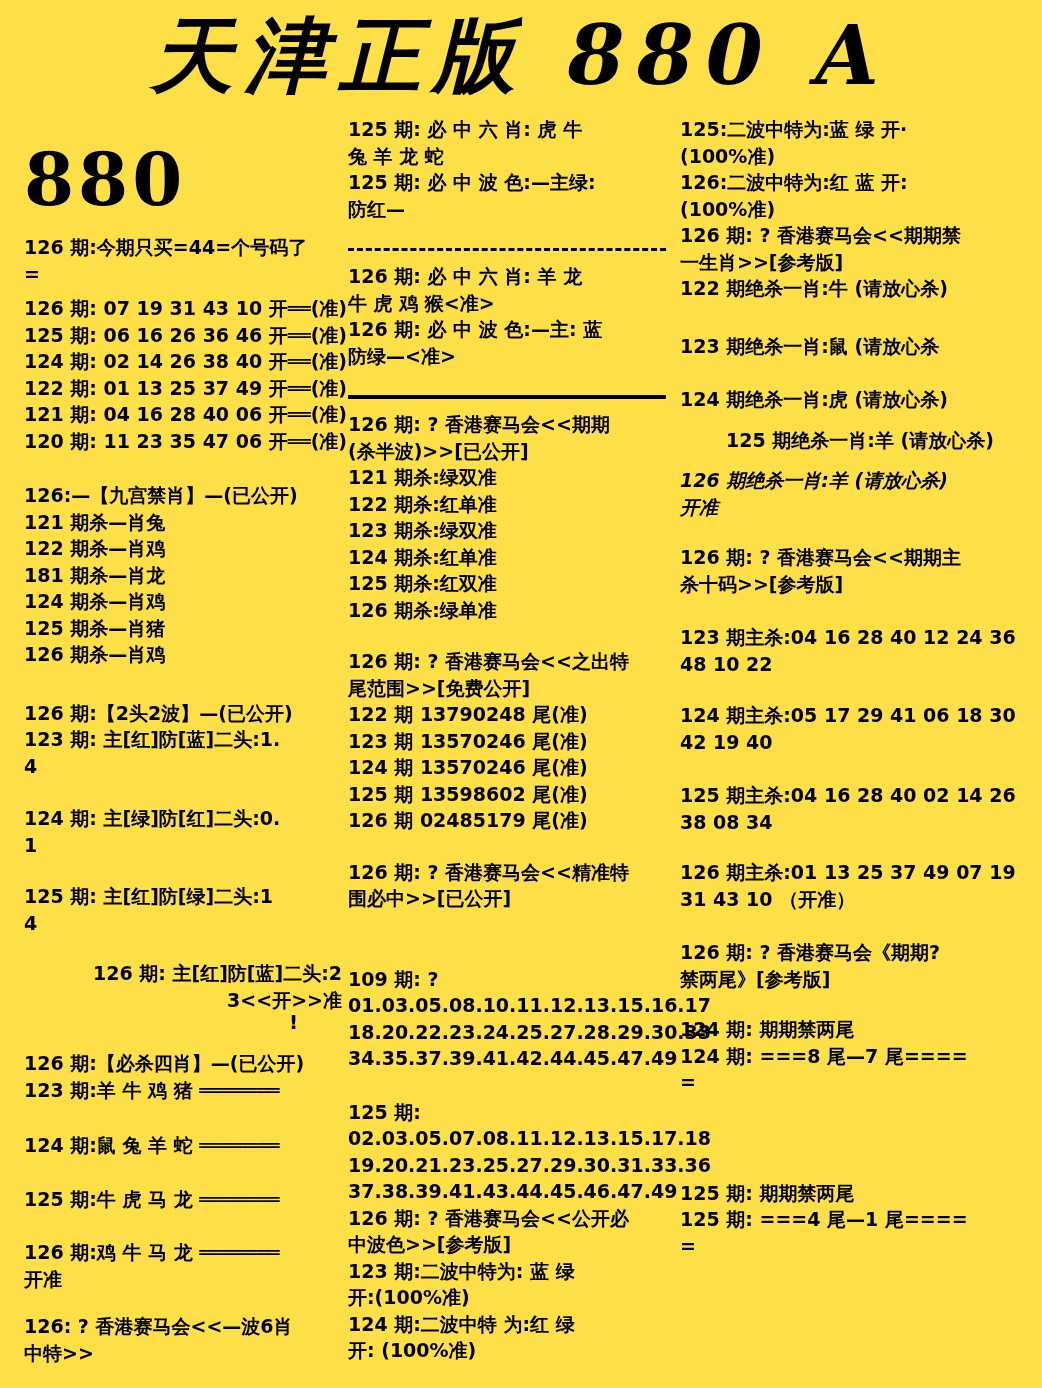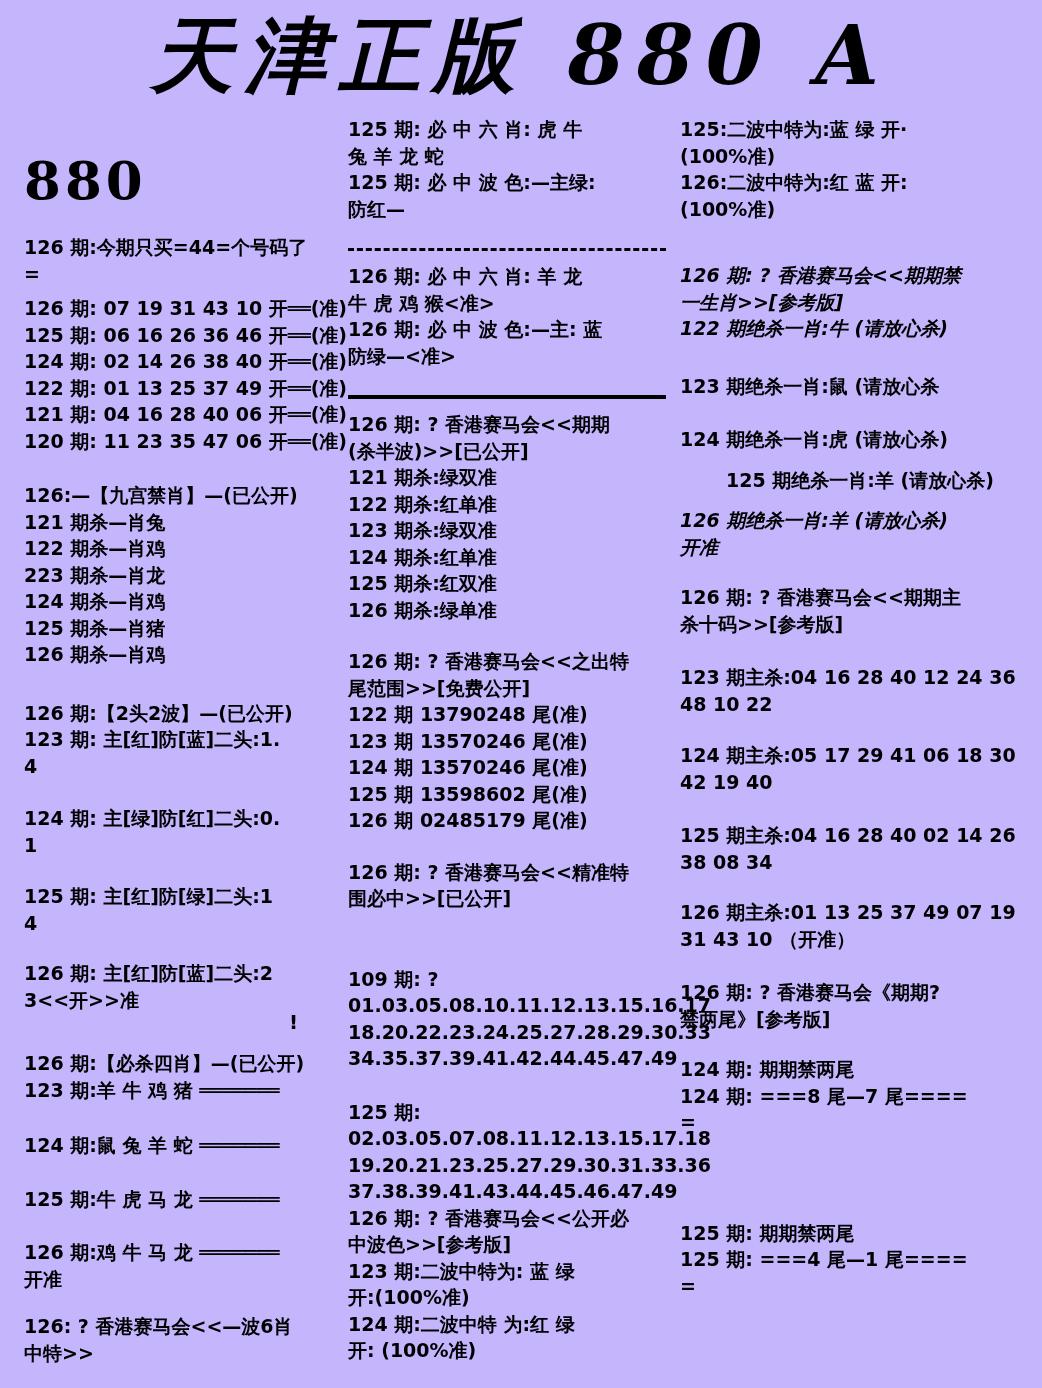--- a/index.html
+++ b/index.html
@@ -1,19 +1,19 @@
 <!DOCTYPE html>
 <html><head>
 <meta charset="utf-8">
 <style>
   html,body{margin:0;padding:0;background:#fff;}
   .page{
     position:relative;
     width:1042px;height:1388px;
-    background:#c4b5fd;color:#000;
+    background:#fde047;color:#000;
     overflow:hidden;
     font-family:"DejaVu Sans",sans-serif;
     font-weight:bold;
   }
   .title{
     position:absolute;top:2px;left:0;right:0;
     text-align:center;
     font-family:"DejaVu Serif",serif;
     font-style:italic;
     font-weight:900;
@@ -26,21 +26,21 @@
     font-size:19px;
     line-height:26.5px;
   }
   .col-left{left:24px;width:318px;top:140px;}
   .col-mid{left:348px;width:318px;top:116px;}
   .col-right{left:680px;width:360px;top:116px;}
   .block{margin:0;}
   .line{white-space:nowrap;}
   .bignum{
     font-family:"DejaVu Serif",serif;
-    font-size:53px;
+    font-size:72px;
     line-height:80px;
     letter-spacing:4px;
   }
   .excl{
     line-height:18px;
     text-align:right;
     padding-right:44px;
     font-size:20px;
   }
   .rule{border-top:4px solid #000;margin-top:26px;margin-bottom:12px;height:0;}
@@ -64,39 +64,39 @@
         <div class="line">125 期: 06 16 26 36 46 开══(准)</div>
         <div class="line">124 期: 02 14 26 38 40 开══(准)</div>
         <div class="line">122 期: 01 13 25 37 49 开══(准)</div>
         <div class="line">121 期: 04 16 28 40 06 开══(准)</div>
         <div class="line">120 期: 11 23 35 47 06 开══(准)</div>
       </div>
       <div class="block" style="margin-top: 28px;">
         <div class="line">126:—【九宫禁肖】—(已公开)</div>
         <div class="line">121 期杀—肖兔</div>
         <div class="line">122 期杀—肖鸡</div>
-        <div class="line">223 期杀—肖龙</div>
+        <div class="line">181 期杀—肖龙</div>
         <div class="line">124 期杀—肖鸡</div>
         <div class="line">125 期杀—肖猪</div>
         <div class="line">126 期杀—肖鸡</div>
       </div>
       <div class="block" style="margin-top: 32px;">
         <div class="line">126 期:【2头2波】—(已公开)</div>
         <div class="line">123 期: 主[红]防[蓝]二头:1.</div>
         <div class="line">4</div>
       </div>
       <div class="block" style="margin-top: 26px;">
         <div class="line">124 期: 主[绿]防[红]二头:0.</div>
         <div class="line">1</div>
       </div>
       <div class="block" style="margin-top: 25px;">
         <div class="line">125 期:  主[红]防[绿]二头:1</div>
         <div class="line">4</div>
       </div>
-      <div class="block" style="margin-top: 24px;">
+      <div class="block" style="margin-top: 24px; text-align: right;">
         <div class="line">126 期:  主[红]防[蓝]二头:2</div>
         <div class="line">3&lt;&lt;开&gt;&gt;准</div>
       </div>
       <div class="block excl" style="margin-top: 0px;">
         <div class="line">!</div>
       </div>
       <div class="block" style="margin-top: 19px;">
         <div class="line">126 期:【必杀四肖】—(已公开)</div>
         <div class="line">123 期:羊 牛 鸡 猪 ═══════</div>
       </div>
@@ -174,21 +174,21 @@
         <div class="line">开: (100%准)</div>
       </div>
     </div>
   <div class="col col-right" id="col-right">
       <div class="block">
         <div class="line">125:二波中特为:蓝 绿   开·</div>
         <div class="line">(100%准)</div>
         <div class="line">126:二波中特为:红 蓝   开:</div>
         <div class="line">(100%准)</div>
       </div>
-      <div class="block" style="margin-top: 40px; font-style: italic;">
+      <div class="block" style="">
         <div class="line">126 期: ? 香港赛马会&lt;&lt;期期禁</div>
         <div class="line">一生肖&gt;&gt;[参考版]</div>
         <div class="line">122 期绝杀一肖:牛 (请放心杀)</div>
       </div>
       <div class="block" style="margin-top: 31px;">
         <div class="line">123 期绝杀一肖:鼠  (请放心杀</div>
       </div>
       <div class="block" style="margin-top: 27px;">
         <div class="line">124 期绝杀一肖:虎 (请放心杀)</div>
       </div>

